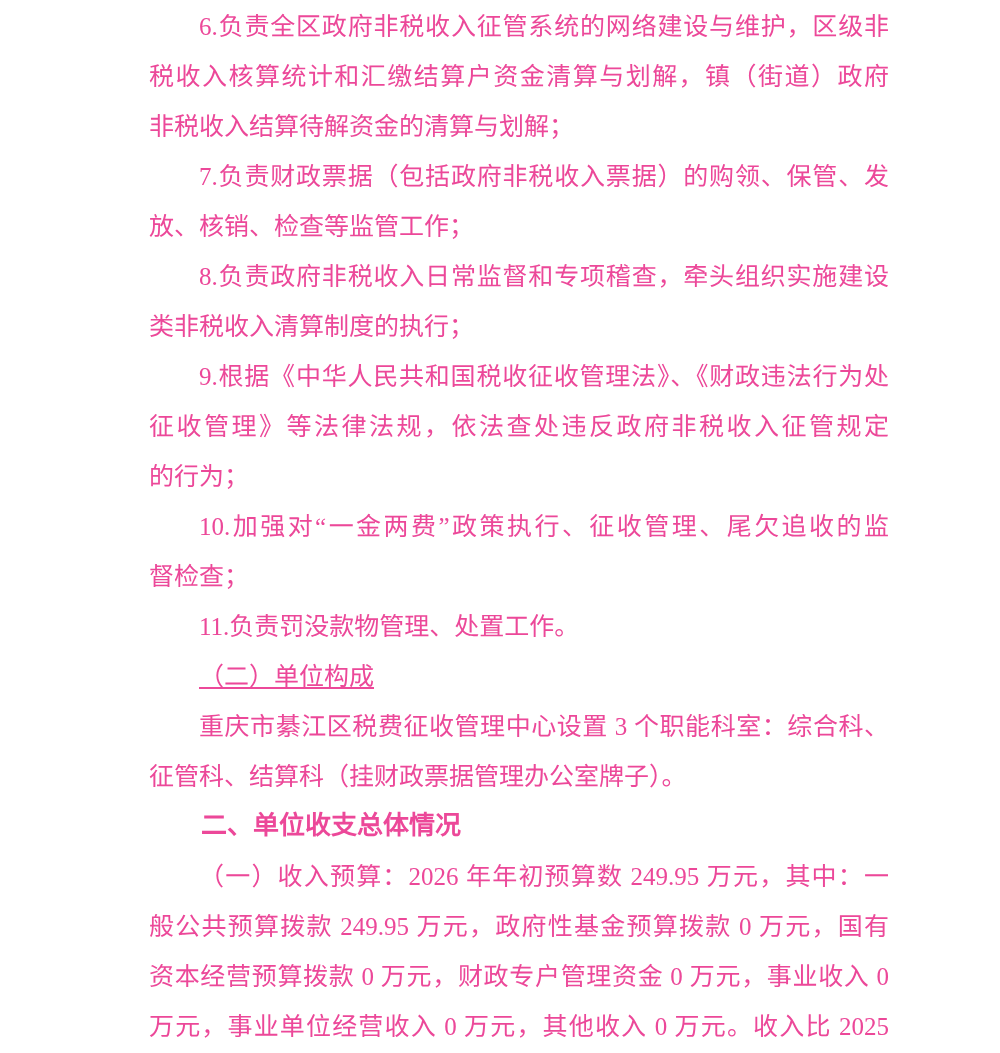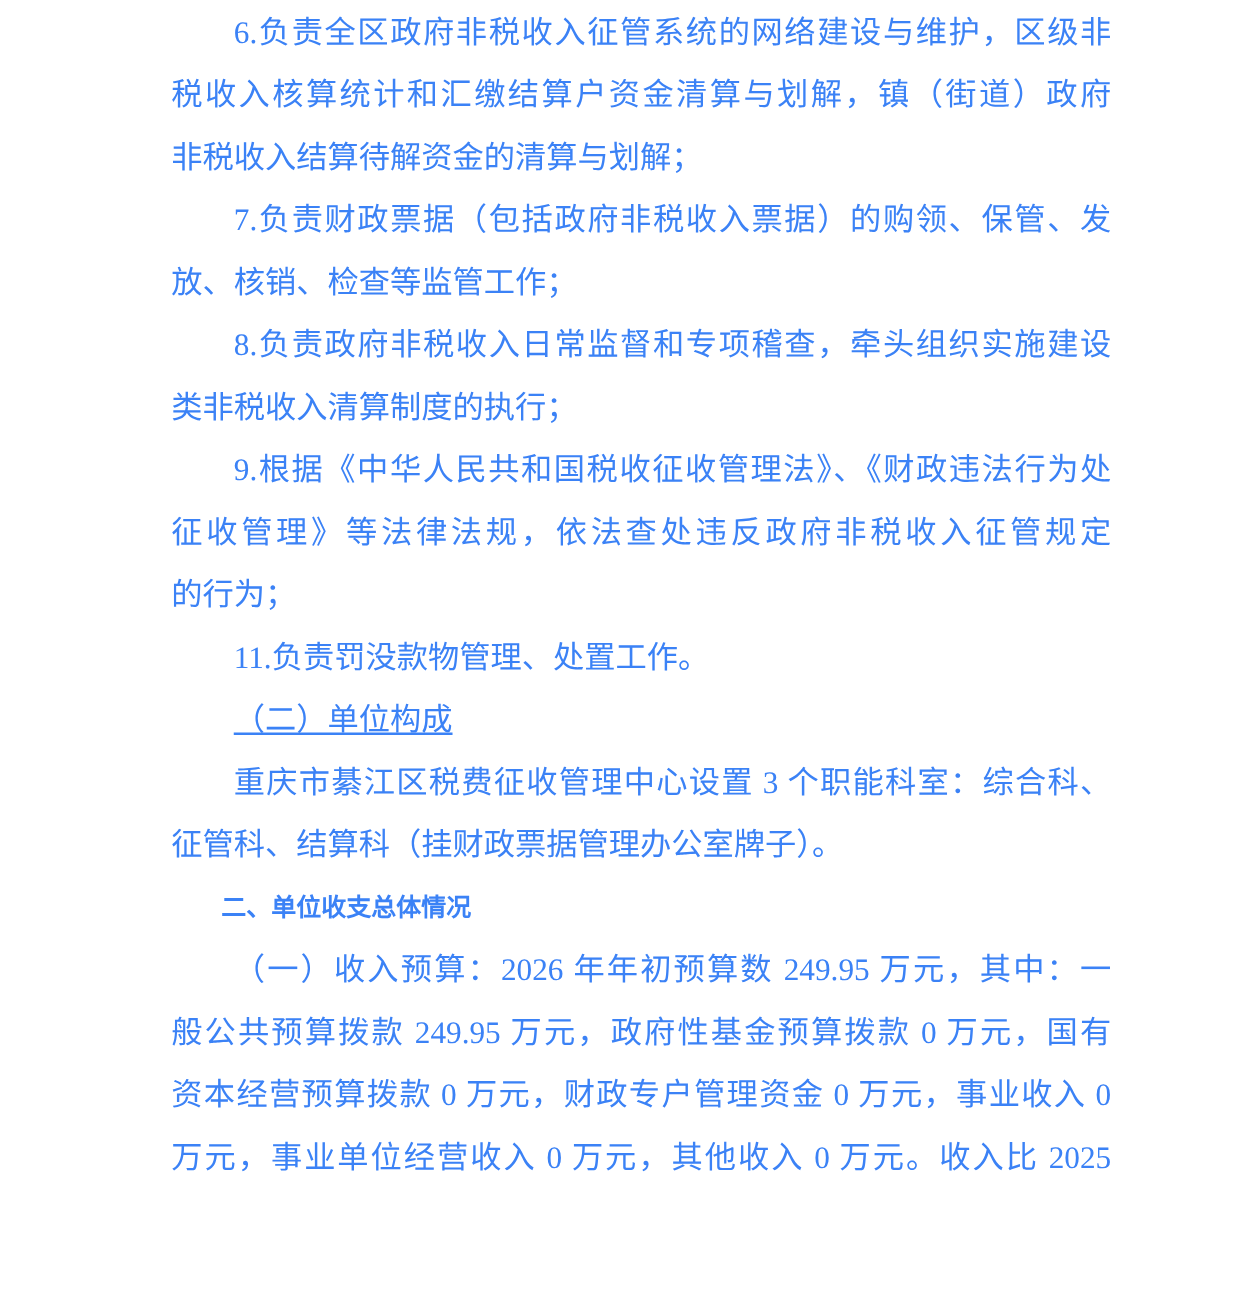--- a/index.html
+++ b/index.html
@@ -25,38 +25,39 @@
     width: 752px;
   }
   .para {
     margin: 0;
     padding: 0;
   }
   .line {
     font-family: "Liberation Serif", "DejaVu Serif", serif;
     font-size: 25px;
     line-height: 50px;
-    color: #3b82f6;
+    color: #ec4899;
     text-align: justify;
     
     text-align-last: justify;
     overflow: hidden;
+    margin-left: 12px;
   }
   .line.end {
     text-align-last: left;
     font-family: Liberation Serif, serif;
   }
   .line.indent {
     text-indent: 2em;
   }
   
   .para.main-heading .line {
-    font-family: Liberation Serif, serif;
+    font-family: Liberation Mono, monospace;
     font-weight: 700;
-    font-size: 20px;
+    font-size: 26px;
   }
   
   .para.sub-heading .line {
     font-family: "Liberation Serif", "DejaVu Serif", serif;
     text-decoration: underline;
   }
 </style>
 </head>
 <body style="background: rgb(255, 255, 255);">
 
@@ -74,20 +75,24 @@
       <div class="para body">
         <div class="line indent">8.负责政府非税收入日常监督和专项稽查，牵头组织实施建设</div>
         <div class="line end">类非税收入清算制度的执行；</div>
       </div>
       <div class="para body">
         <div class="line indent">9.根据《中华人民共和国税收征收管理法》、《财政违法行为处</div>
         <div class="line">征收管理》等法律法规，依法查处违反政府非税收入征管规定</div>
         <div class="line end">的行为；</div>
       </div>
       <div class="para body">
+        <div class="line indent">10.加强对“一金两费”政策执行、征收管理、尾欠追收的监</div>
+        <div class="line end">督检查；</div>
+      </div>
+      <div class="para body">
         <div class="line indent end">11.负责罚没款物管理、处置工作。</div>
       </div>
       <div class="para sub-heading">
         <div class="line indent end">（二）单位构成</div>
       </div>
       <div class="para body">
         <div class="line indent">重庆市綦江区税费征收管理中心设置 3 个职能科室：综合科、</div>
         <div class="line end">征管科、结算科（挂财政票据管理办公室牌子）。</div>
       </div>
       <div class="para main-heading">

